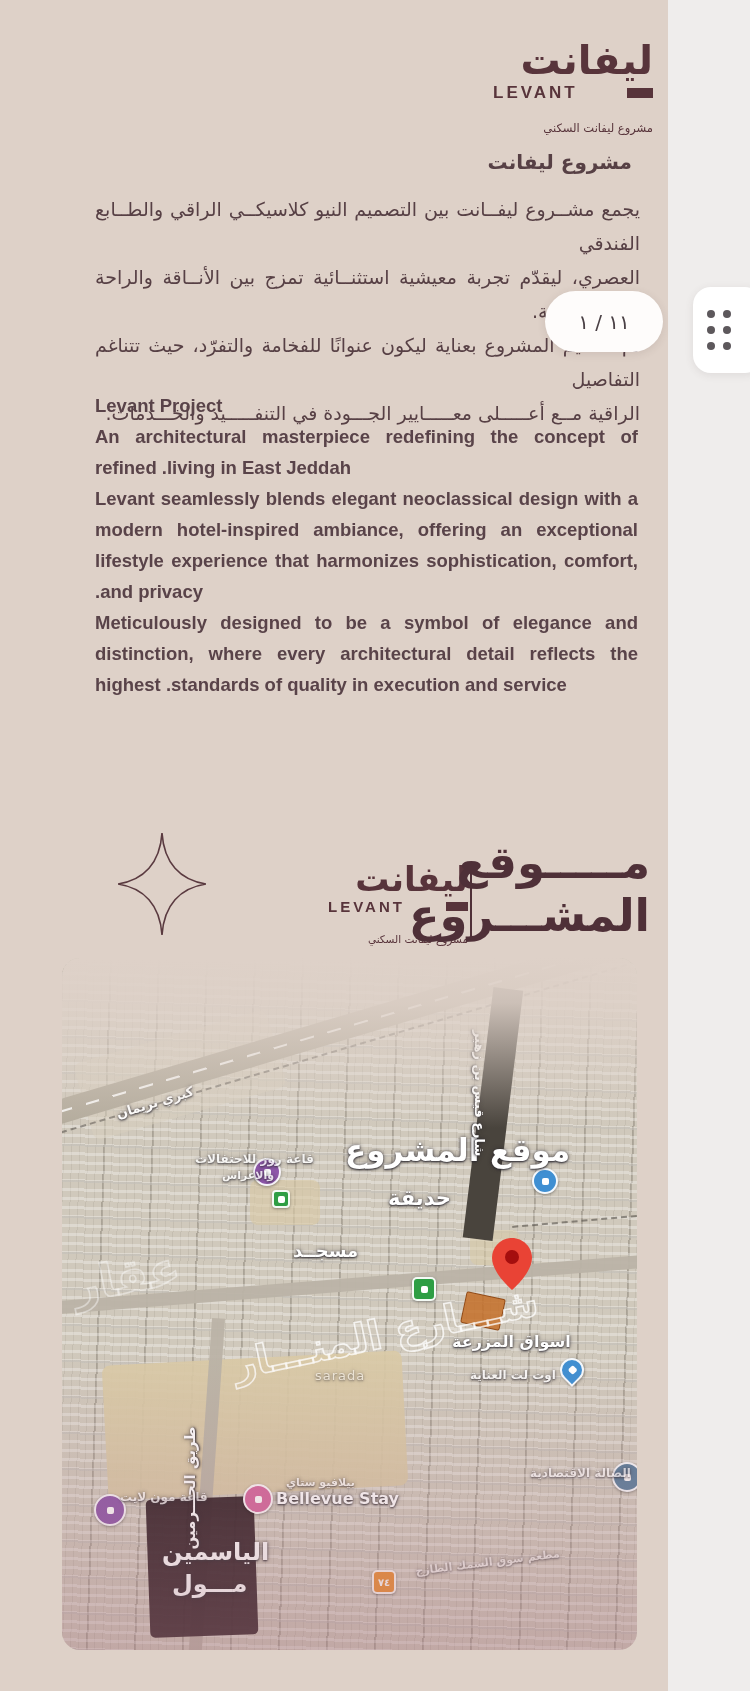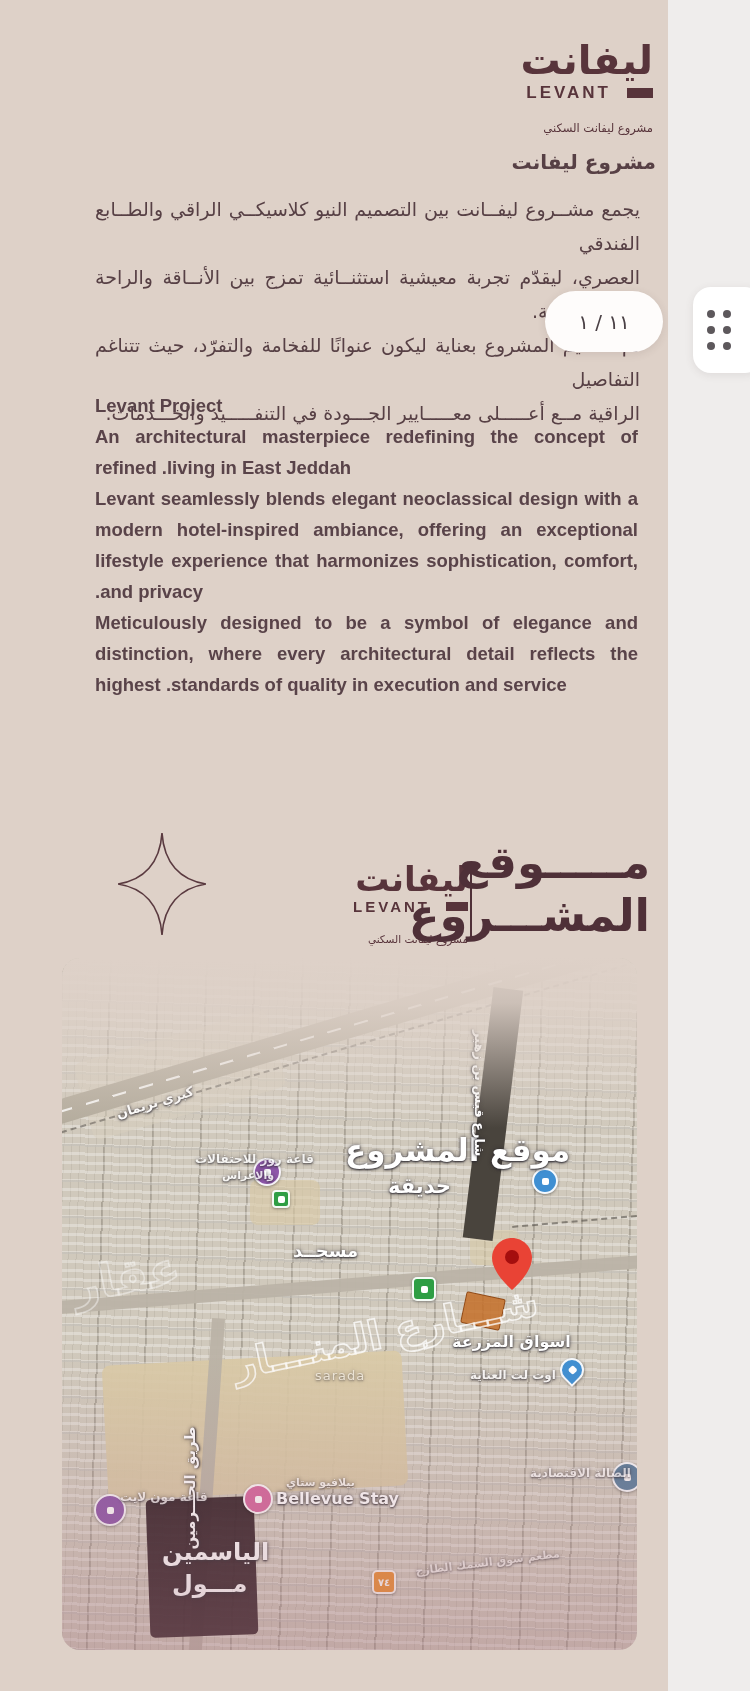--- a/index.html
+++ b/index.html
@@ -8,37 +8,37 @@
     background:#efedec;
     font-family:"DejaVu Sans","Liberation Sans",sans-serif;
   }
   
   .sheet{position:absolute;left:0;top:0;width:668px;height:1691px;background:#ded1c8;}
   .side-strip{position:absolute;left:668px;top:0;width:82px;height:1691px;background:#efedec;}
 
   
   .levant-logo{position:absolute;text-align:right;color:#58343b;}
   .levant-logo .mark{font-weight:900;letter-spacing:-1px;line-height:1.0;}
-  .levant-logo .word{display:flex;align-items:center;justify-content:flex-end;gap:16px;
+  .levant-logo .word{display:flex;align-items:center;justify-content:space-between;gap:16px;
     font-family:"Liberation Sans",sans-serif;font-weight:700;letter-spacing:3px;}
   .levant-logo .word-rect{display:inline-block;background:#58343b;}
   .levant-logo .tagline{margin-top:18px;font-weight:400;}
   .logo-top{right:15px;top:40px;width:160px;}
   .logo-top .mark{font-size:40px;}
   .logo-top .word{font-size:17px;margin-top:3px;}
   .logo-top .word-rect{width:26px;height:10px;}
   .logo-top .tagline{font-size:11.5px;}
   .logo-mid{left:328px;top:862px;width:140px;}
   .logo-mid .mark{font-size:34px;}
   .logo-mid .word{font-size:15px;margin-top:2px;}
   .logo-mid .word-rect{width:22px;height:9px;}
   .logo-mid .tagline{font-size:10.5px;}
 
   
-  .ar-title{position:absolute;right:12px;top:150px;font-size:20px;font-weight:700;color:#574045;direction:rtl;}
+  .ar-title{position:absolute;right:36px;top:150px;font-size:20px;font-weight:700;color:#574045;direction:rtl;}
   .ar-body{position:absolute;right:28px;left:95px;top:192px;direction:rtl;color:#574045;
     font-size:19px;line-height:34px;font-weight:500;}
   .ar-body .jl{text-align:justify;text-align-last:justify;}
   .ar-body .rl{text-align:right;}
   .en-body{position:absolute;left:95px;right:30px;top:390px;color:#594349;
     font-family:"Liberation Sans",sans-serif;font-size:18.5px;line-height:31px;font-weight:700;}
   .en-body p{margin:0;text-align:justify;}
   .en-body .en-title{text-align:left;}
 
   
@@ -80,21 +80,21 @@
   .road-manar{position:absolute;left:-10px;top:320px;width:600px;height:13px;background:rgba(186,179,166,.95);transform:rotate(-4.5deg);}
   .road-haramain{position:absolute;left:138px;top:360px;width:13px;height:345px;background:rgba(186,179,166,.95);transform:rotate(4deg);}
   .mall-bldg{position:absolute;left:86px;top:540px;width:108px;height:138px;background:#2b191f;opacity:.93;border-radius:5px;transform:rotate(-2deg);}
   .parcel{position:absolute;left:401px;top:337px;width:38px;height:30px;background:rgba(196,110,40,.85);
     border:1.5px solid rgba(140,70,20,.9);transform:rotate(12deg);border-radius:2px;}
   .map-pin{position:absolute;left:430px;top:280px;}
   
   .ml{position:absolute;color:#fff;font-weight:700;white-space:nowrap;direction:rtl;
     text-shadow:0 1px 2px rgba(45,42,48,.95),0 0 4px rgba(45,42,48,.75);}
   .ml-project{left:283px;top:174px;font-size:31px;}
-  .ml-park{left:326px;top:216px;font-size:21px;}
+  .ml-park{left:326px;top:228px;font-size:21px;}
   .ml-mosque{left:231px;top:282px;font-size:18px;}
   .ml-farm{left:390px;top:374px;font-size:16px;}
   .ml-outlet{left:408px;top:410px;font-size:12px;opacity:.85;}
   .ml-bellevue-ar{left:224px;top:518px;font-size:11px;opacity:.8;}
   .ml-bellevue-en{left:214px;top:531px;font-size:16px;direction:ltr;}
   .ml-rose1{left:133px;top:194px;font-size:12px;opacity:.8;}
   .ml-rose2{left:160px;top:211px;font-size:11px;opacity:.8;}
   .ml-moon{left:58px;top:532px;font-size:12px;opacity:.8;}
   .ml-econ{left:468px;top:508px;font-size:12px;opacity:.75;}
   .ml-fish{left:353px;top:598px;font-size:11px;opacity:.6;transform:rotate(-7deg);}

